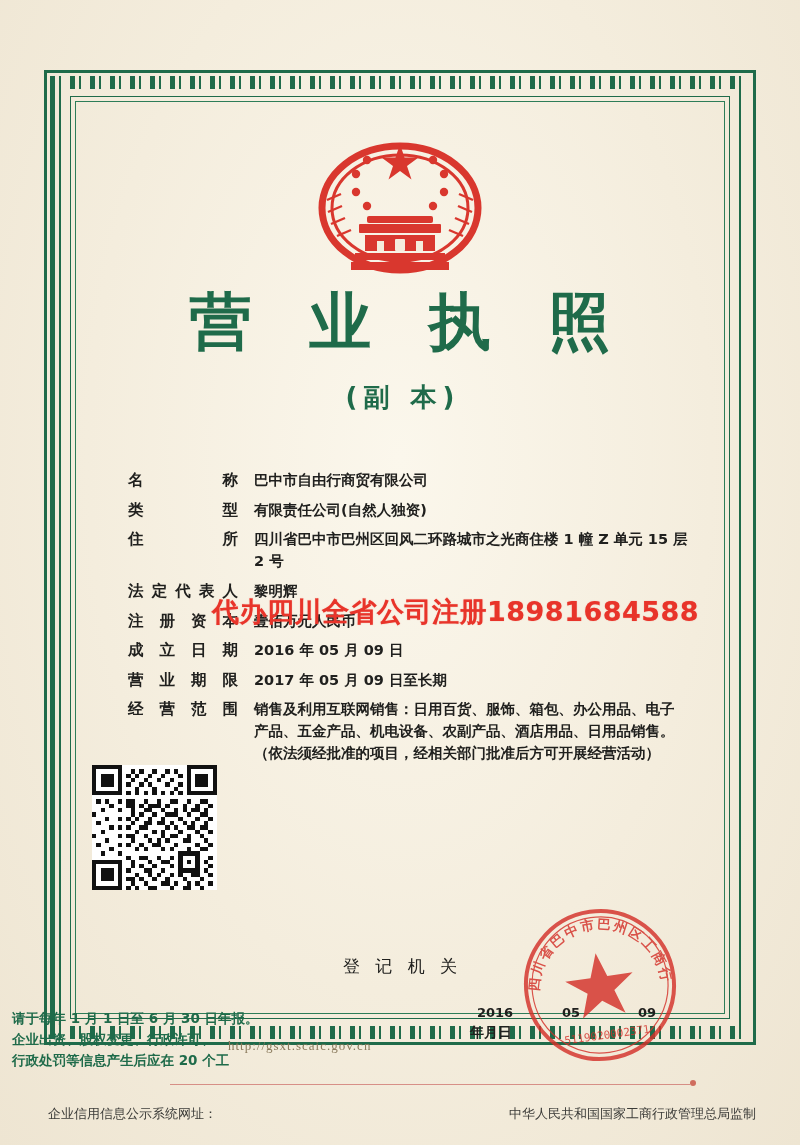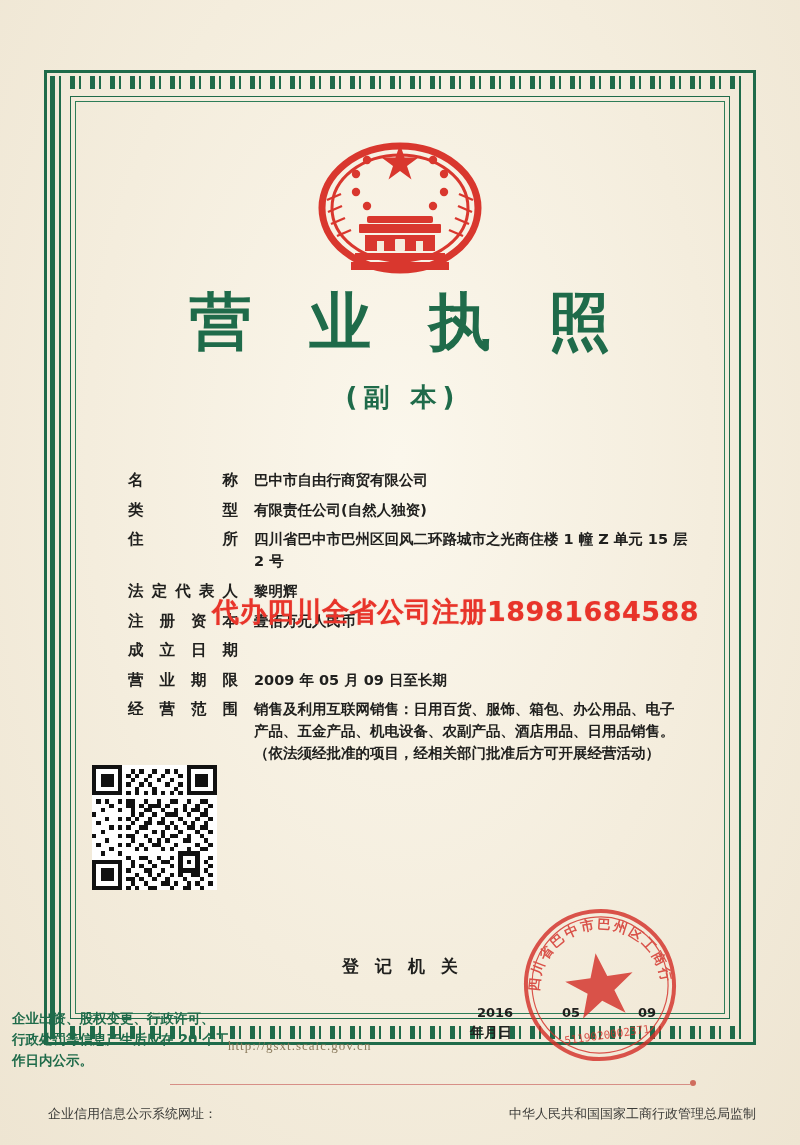--- a/index.html
+++ b/index.html
@@ -95,21 +95,21 @@
   .watermark{
     position:absolute;left:212px;top:594px;
     font-size:27px;font-weight:bold;color:#e8342a;
     letter-spacing:0.5px;white-space:nowrap;
     text-shadow:0 0 1px rgba(232,52,42,.5);
   }
 
   
   .registry{
     position:absolute;left:0;top:955px;width:100%;
-    text-align:center;font-size:17px;font-weight:bold;color:#20201e;
+    text-align:center;font-size:17px;font-weight:normal;color:#20201e;
     letter-spacing:5px;text-indent:5px;
   }
   .datebar{
     position:absolute;left:470px;top:1005px;width:230px;
     display:flex;align-items:flex-end;font-size:13px;color:#20201e;font-weight:bold;
   }
   .datebar .d{width:50px;text-align:center;}
   .datebar .u{width:26px;text-align:center;}
   .datebar2{
     position:absolute;left:470px;top:1024px;width:230px;
@@ -254,30 +254,31 @@
       <div class="value">壹佰万元人民币</div>
     </div>
 
     <div class="row">
       <div class="label">
         <span>成</span>
         <span>立</span>
         <span>日</span>
         <span>期</span>
       </div>
+      <div class="value">2016 年 05 月 09 日</div>
     </div>
 
     <div class="row">
       <div class="label">
         <span>营</span>
         <span>业</span>
         <span>期</span>
         <span>限</span>
       </div>
-      <div class="value">2009 年 05 月 09 日至长期</div>
+      <div class="value">2017 年 05 月 09 日至长期</div>
     </div>
 
     <div class="row">
       <div class="label">
         <span>经</span>
         <span>营</span>
         <span>范</span>
         <span>围</span>
       </div>
       <div class="value block">销售及利用互联网销售：日用百货、服饰、箱包、办公用品、电子产品、五金产品、机电设备、农副产品、酒店用品、日用品销售。（依法须经批准的项目，经相关部门批准后方可开展经营活动）</div>
@@ -514,23 +515,23 @@
   <div class="datebar2">
     <div class="d"></div>
     <div class="u">年</div>
     <div class="d"></div>
     <div class="u">月</div>
     <div class="d"></div>
     <div class="u">日</div>
   </div>
 
   <div class="notes">
+    <div>请于每年 1 月 1 日至 6 月 30 日年报。</div>
     <div>企业出资、股权变更、行政许可、</div>
     <div>行政处罚等信息产生后应在 20 个工</div>
-    <div>作日内公示。</div>
   </div>
 
   <div class="gsxt">http://gsxt.scaic.gov.cn</div>
   <div class="redline"></div>
   <div class="reddot"></div>
 
   <div class="footer-left">企业信用信息公示系统网址：</div>
   <div class="footer-right">中华人民共和国国家工商行政管理总局监制</div>
 
 </div>

